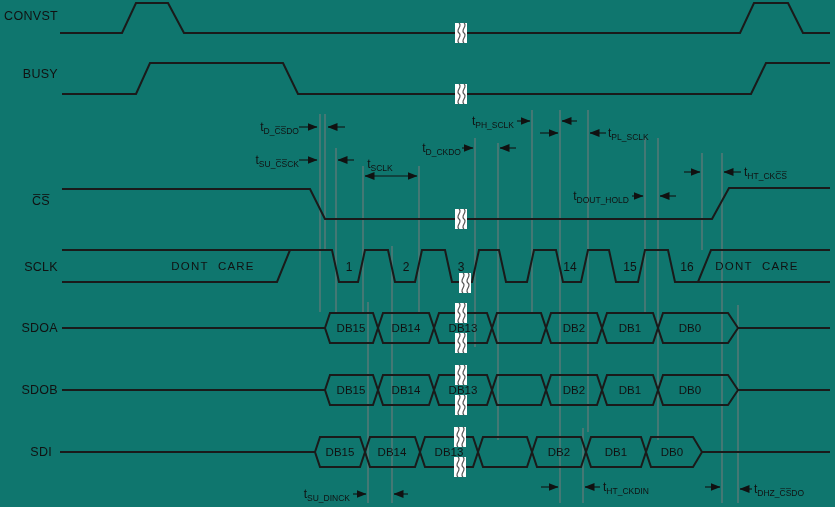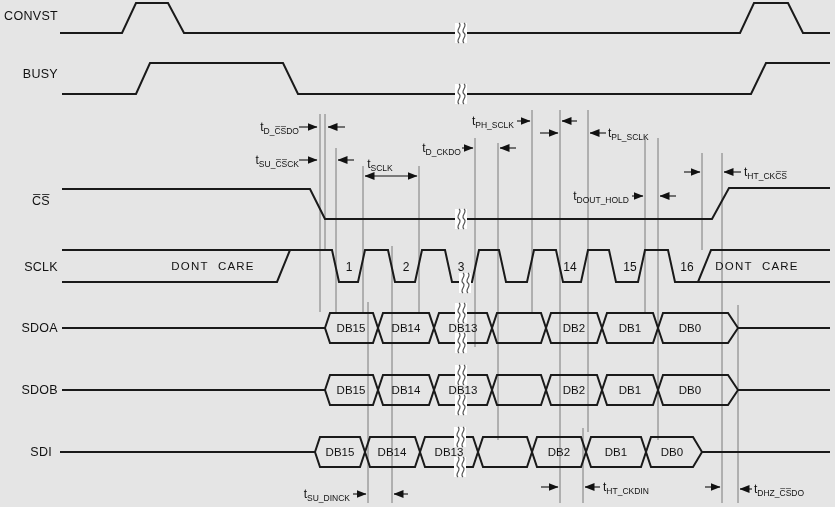--- a/index.html
+++ b/index.html
@@ -1,16 +1,16 @@
 <!DOCTYPE html>
 <html><head>
 <meta charset="utf-8">
 <style>
   html,body{margin:0;padding:0;background:#fff;}
-  .stage{width:835px;height:507px;background:#e5e5e5;position:relative;overflow:hidden;}
+  .stage{width:835px;height:507px;background:#0f766e;position:relative;overflow:hidden;}
   svg{display:block;}
   .sig{stroke:#1a1a1a;stroke-width:2;fill:none;stroke-linejoin:miter;stroke-linecap:butt;}
   .ref{stroke:#7a7a7a;stroke-width:1;fill:none;}
   .arr{stroke:#111;stroke-width:1.1;fill:none;}
   .brkline{stroke:#555;stroke-width:1.2;fill:none;}
   text{font-family:"Liberation Sans","DejaVu Sans",sans-serif;fill:#111;}
   .slabel{font-size:12.5px;letter-spacing:0.3px;}
   .bus{font-size:11.5px;}
   .clk{font-size:12px;}
   .tl{font-size:12px;}

